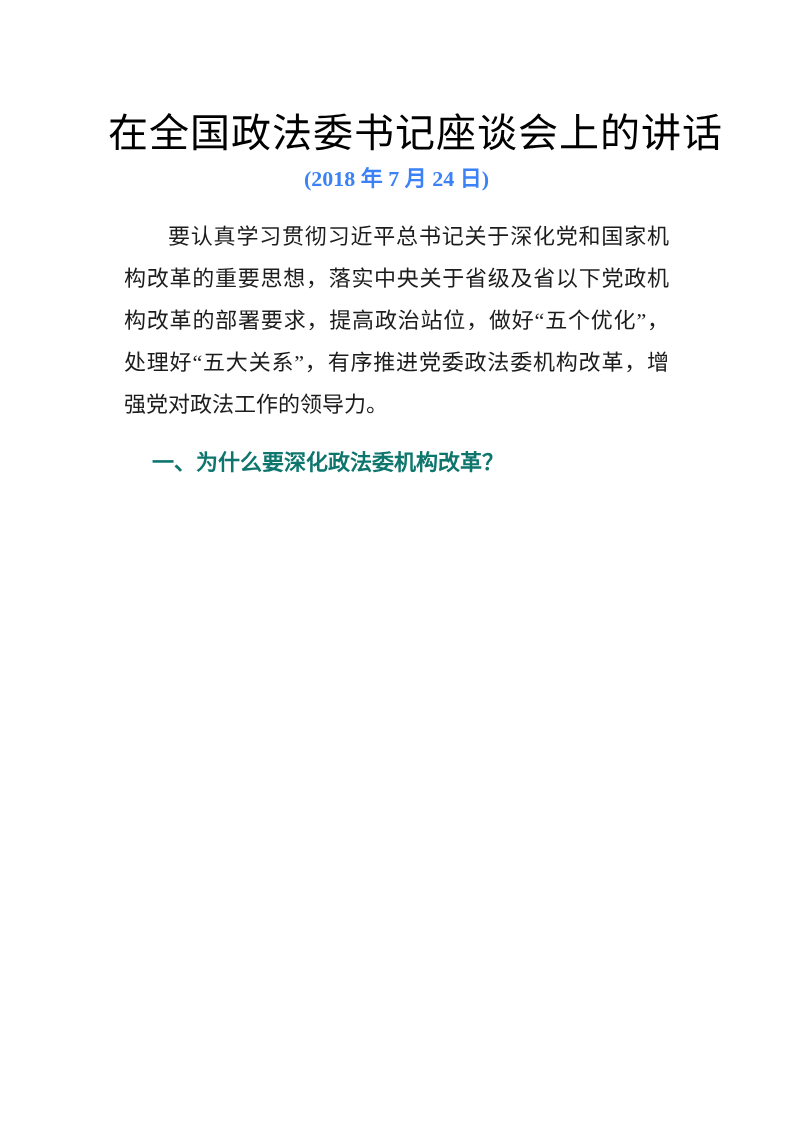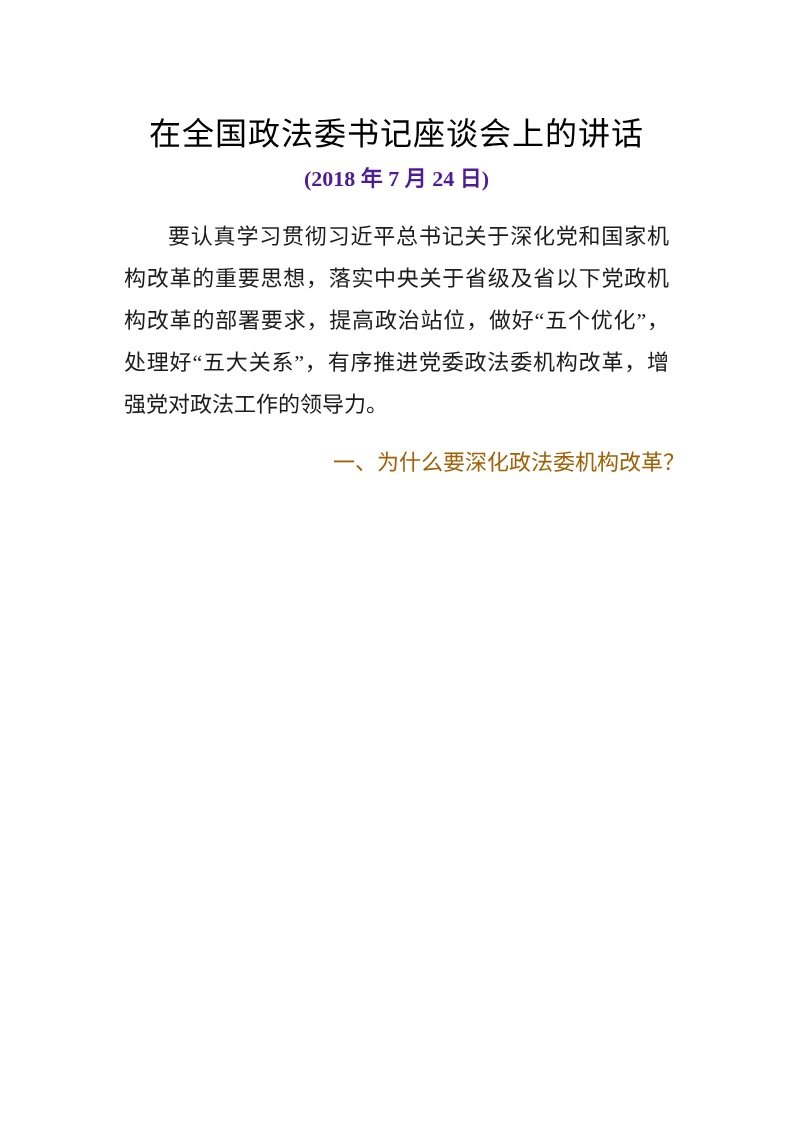--- a/index.html
+++ b/index.html
@@ -14,21 +14,21 @@
     margin: 0 auto;
     background: #ffffff;
     box-sizing: border-box;
     padding: 110px 108px 0 108px;
     overflow: hidden;
     font-family: "Liberation Serif", "DejaVu Serif", serif;
     color: #1c1c1c;
   }
   .doc-title {
     margin: 0;
-    font-size: 32px;
+    font-size: 40px;
     line-height: 48px;
     font-weight: 400;
     letter-spacing: 1px;
     text-align: center;
     color: #000000;
     white-space: nowrap;
   }
   .doc-subtitle {
     margin: 24px 0 0 0;
     font-size: 22px;
@@ -38,43 +38,43 @@
     text-align: center;
     color: #000000;
     white-space: nowrap;
   }
   .doc-date {
     margin: 0;
     font-size: 22px;
     line-height: 42px;
     font-weight: 700;
     text-align: center;
-    color: #4c1d95;
+    color: #3b82f6;
   }
   .doc-body {
     margin-top: 4px;
     font-size: 22px;
     line-height: 42px;
     text-align: justify;
     text-justify: inter-character;
     color: #1c1c1c;
   }
   .body-para {
     margin: 16px;
     text-indent: 2em;
   }
   .section-heading {
     margin: 0;
     font-size: 22px;
     line-height: 42px;
-    font-weight: 400;
+    font-weight: 700;
     text-indent: 2em;
-    text-align: right;
+    text-align: left;
     font-family: "Liberation Sans", "DejaVu Sans", sans-serif;
-    color: #a16207;
+    color: #0f766e;
   }
 </style>
 </head>
 <body>
 
 <div class="page">
   <h1 class="doc-title">在全国政法委书记座谈会上的讲话</h1>
 
 
   <p class="doc-date">(2018 年 7 月 24 日)</p>

